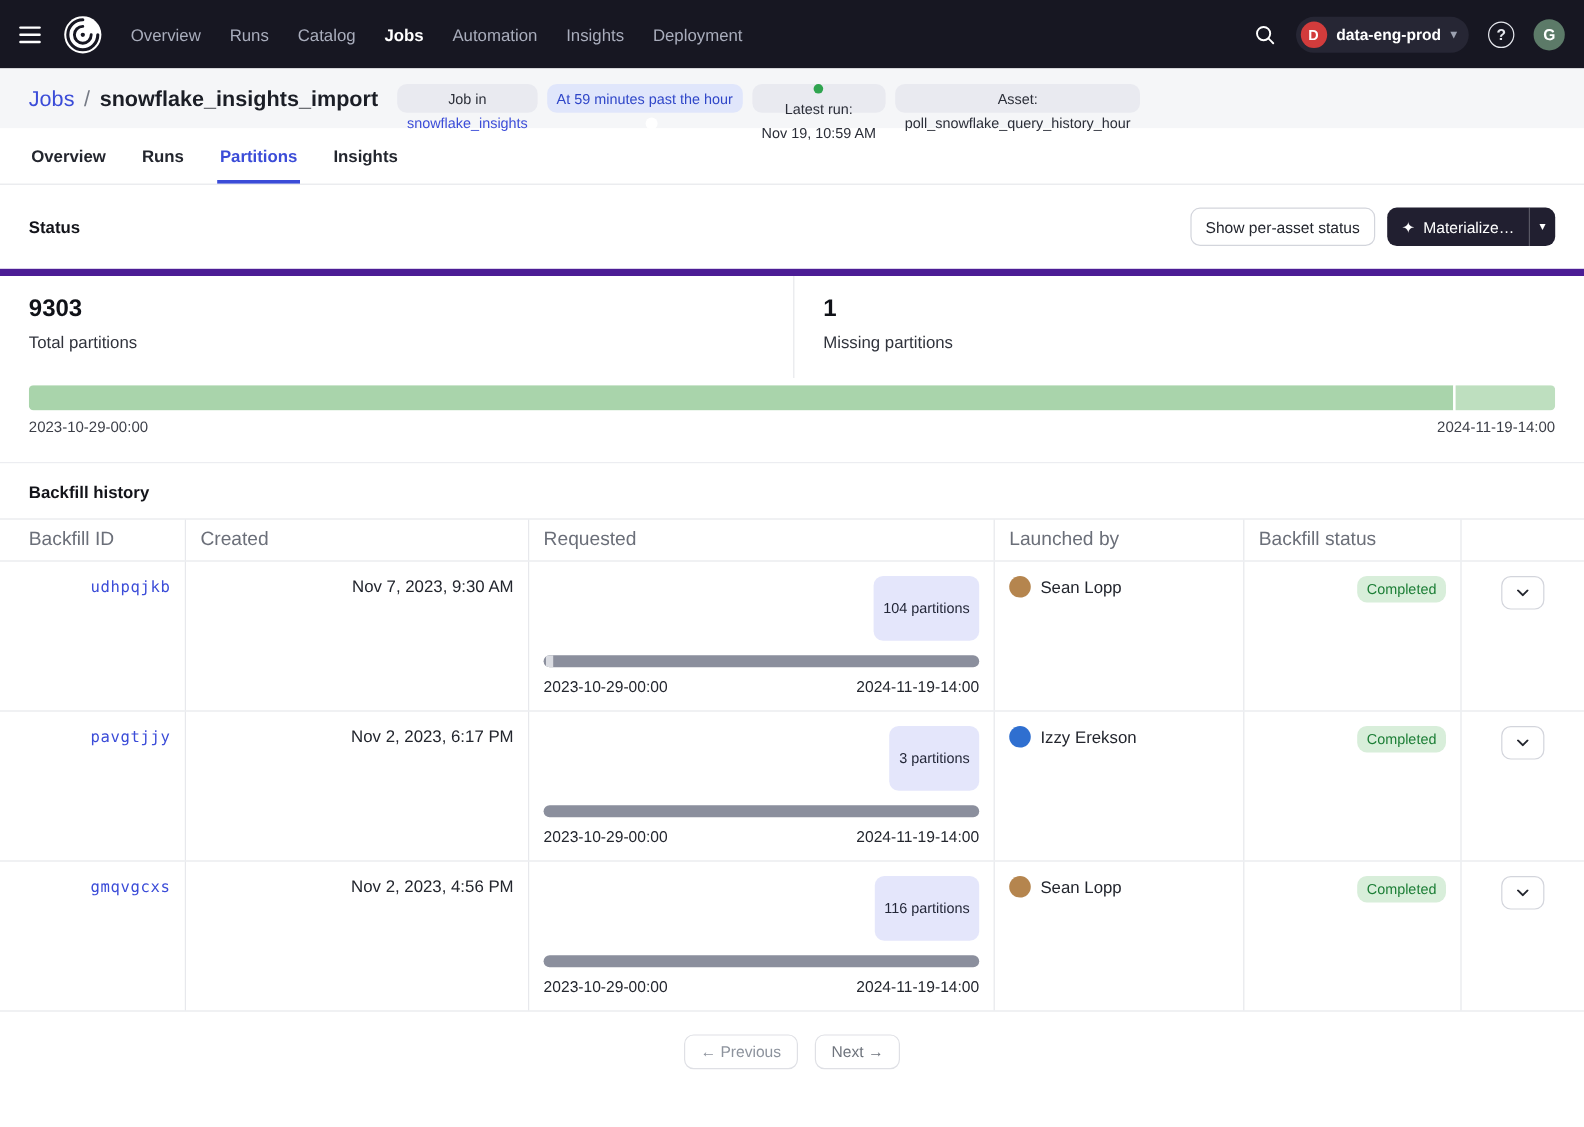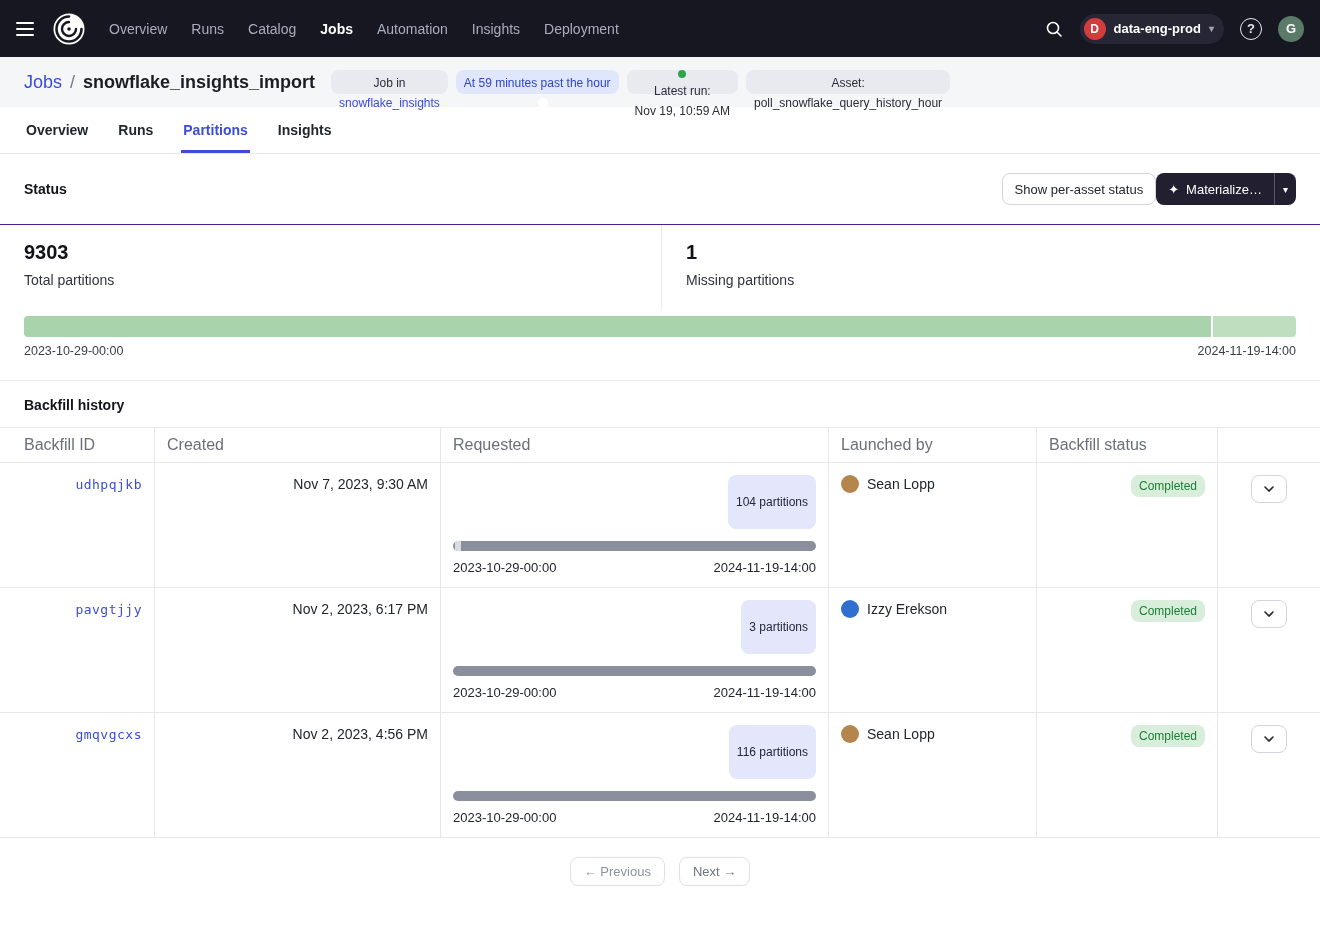--- a/index.html
+++ b/index.html
@@ -35,28 +35,28 @@
   .toggle { width:24px; height:13px; background:#1b2879; border-radius:7px; position:relative; cursor:pointer; }
   .toggle::after { content:""; position:absolute; right:1.5px; top:1.5px; width:10px; height:10px; background:#fff; border-radius:50%; }
   .green-dot { width:8px; height:8px; border-radius:50%; flex:none; }
   
   .tabs { display:flex; gap:26px; padding:0 24px; border-bottom:1px solid #e7e8ec; background:#fff; }
   .tab { padding:15px 2px 12px; font-size:14px; font-weight:600; color:#23262e; cursor:pointer; border-bottom:3px solid transparent; }
   .tab.active { color:#3b4cd8; border-bottom-color:#3b4cd8; }
   
   .status-row { display:flex; align-items:center; justify-content:space-between; padding:19px 24px; }
   .status-title { font-size:14px; font-weight:700; color:#13141a; }
-  .status-actions { display:flex; align-items:center; }
+  .status-actions { display:flex; gap:10px; align-items:center; }
   .btn-outline { height:32px; padding:0 12px; background:#fff; border:1px solid #d3d5dc; border-radius:8px; font-size:13px; color:#23262e; display:flex; align-items:center; cursor:pointer; font-weight:500; }
   .btn-materialize { height:32px; display:flex; align-items:stretch; background:#211f30; border-radius:8px; color:#fff; overflow:hidden; cursor:pointer; }
   .mat-main { display:flex; align-items:center; gap:7px; padding:0 12px; font-size:13px; font-weight:500; }
   .sparkle { font-size:13px; }
   .mat-caret { display:flex; align-items:center; padding:0 8px; border-left:1px solid rgba(255,255,255,0.25); font-size:10px; }
   
-  .stats { display:flex; border-top:1px solid #4c1d95; }
+  .stats { display:flex; border-top:6px solid #4c1d95; }
   .stat { width:661px; padding:16px 24px 22px; }
   .stat + .stat { border-left:1px solid #e7e8ec; flex:1; }
   .stat-value { font-size:20px; font-weight:700; color:#101218; }
   .stat-label { font-size:14px; color:#30333c; margin-top:8px; }
   
   .health-wrap { margin:6px 24px 0; }
   .health-bar { height:21px; border-radius:4px; overflow:hidden; display:flex; }
   .seg-main { width:93.3%; }
   .seg-gap { width:2px; background:#fff; }
   .seg-secondary { flex:1; }

